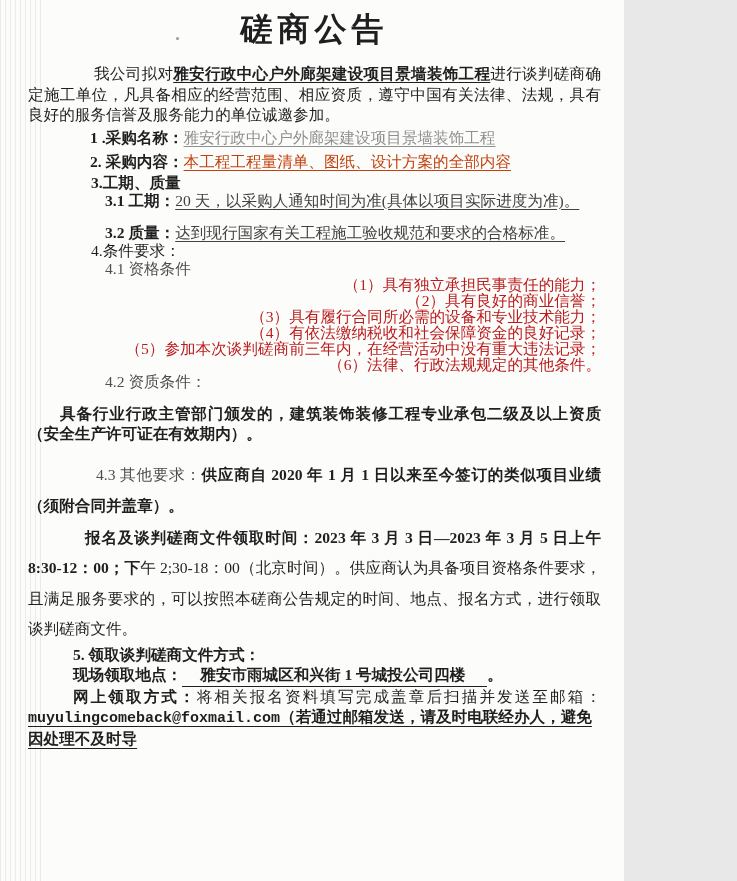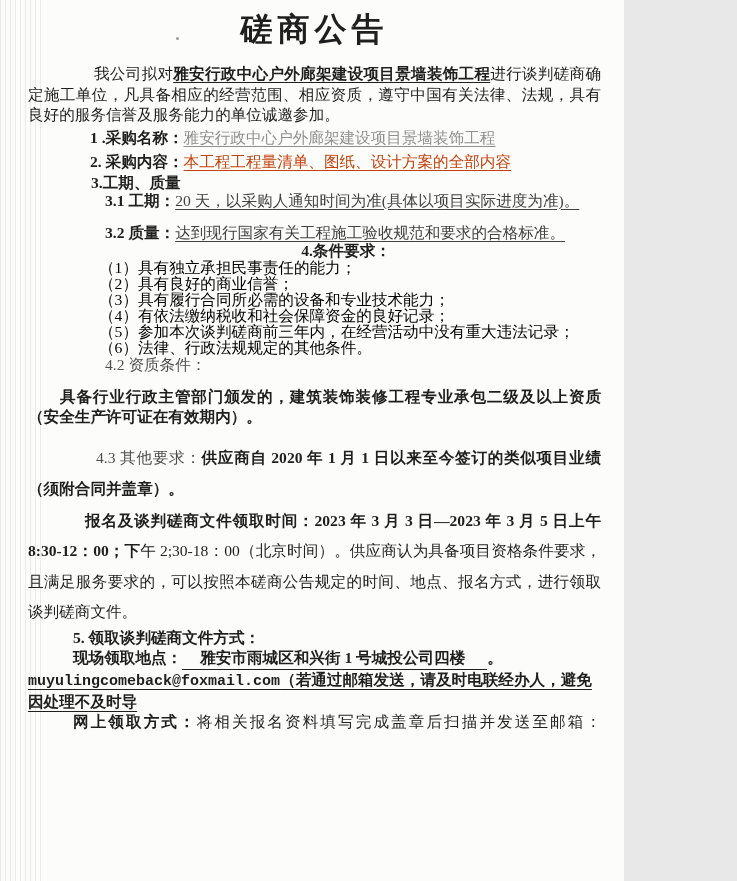--- a/index.html
+++ b/index.html
@@ -35,23 +35,23 @@
   .b{font-weight:700;}
   .u{text-decoration:underline;text-underline-offset:3px;}
   .intro{margin-top:14px;line-height:20.5px;text-align:justify;text-indent:66px;}
   .item-num{padding-left:62px;line-height:24px;}
   .item1{margin-top:13px;}
   .val1{color:#8f8f8f;}
   .val2{color:#c2410c;}
   .h3x{padding-left:63px;margin-top:12px;font-weight:700;line-height:18px;}
   .sub{padding-left:77px;margin-top:13px;line-height:18px;}
   .sub .val{color:#424242;text-align:right;}
-  .h4x{padding-left:63px;margin-top:14px;font-weight:700;line-height:18px;text-align:center;}
+  .h4x{padding-left:63px;margin-top:14px;font-weight:400;line-height:18px;}
   .s41{padding-left:77px;margin-top:19px;color:#4e4e4e;line-height:17px;}
-  .qual{padding-left:71px;margin-top:15px;line-height:16px;color:#000000;}
+  .qual{padding-left:71px;margin-top:15px;line-height:16px;color:#b91c1c;text-align:right;}
   .s42{padding-left:77px;margin-top:16px;color:#4e4e4e;line-height:17px;}
   .s42body{margin-top:14px;line-height:20.5px;text-indent:32px;font-weight:700;text-align:justify;}
   .s43{margin-top:14px;line-height:31px;text-indent:68px;text-align:justify;}
   .s43 .lbl{color:#4e4e4e;margin-top:22px;}
   .reg{margin-top:2px;line-height:30.5px;text-indent:57px;text-align:justify;}
   .h5x{padding-left:45px;margin-top:1px;font-weight:700;line-height:20px;}
   .onsite{padding-left:45px;margin-top:12px;font-weight:700;line-height:20px;}
   .fill-underline{
     display:inline-block;
     border-bottom:1.5px solid #1f1f1f;
@@ -81,38 +81,39 @@
     <div class="li item-num"><span class="b">2. 采购内容：</span><span class="u val2">本工程工程量清单、图纸、设计方案的全部内容</span></div>
 
     <div class="li h3x">3.工期、质量</div>
 
     <div class="li sub"><span class="b">3.1 工期：</span><span class="u val">20 天，以采购人通知时间为准(具体以项目实际进度为准)。</span></div>
 
     <div class="li sub" style="margin-top:14px;"><span class="b">3.2 质量：</span><span class="u val">达到现行国家有关工程施工验收规范和要求的合格标准。</span></div>
 
     <div class="li h4x">4.条件要求：</div>
 
+    <div class="li s41">4.1 资格条件</div>
 
     <div class="li qual">（1）具有独立承担民事责任的能力；</div>
     <div class="li qual">（2）具有良好的商业信誉；</div>
     <div class="li qual">（3）具有履行合同所必需的设备和专业技术能力；</div>
     <div class="li qual">（4）有依法缴纳税收和社会保障资金的良好记录；</div>
     <div class="li qual">（5）参加本次谈判磋商前三年内，在经营活动中没有重大违法记录；</div>
     <div class="li qual">（6）法律、行政法规规定的其他条件。</div>
 
     <div class="li s42">4.2 资质条件：</div>
 
     <p class="s42body">具备行业行政主管部门颁发的，建筑装饰装修工程专业承包二级及以上资质（安全生产许可证在有效期内）。</p>
 
     <p class="s43"><span class="lbl">4.3 其他要求：</span><span class="b">供应商自 2020 年 1 月 1 日以来至今签订的类似项目业绩（须附合同并盖章）。</span></p>
 
     <p class="reg"><span class="b">报名及谈判磋商文件领取时间：2023 年 3 月 3 日—2023 年 3 月 5 日上午 8:30-12：00；下</span><span>午 2;30-18：00（北京时间）。供应商认为具备项目资格条件要求，且满足服务要求的，可以按照本磋商公告规定的时间、地点、报名方式，进行领取谈判磋商文件。</span></p>
 
     <div class="li h5x">5. 领取谈判磋商文件方式：</div>
 
     <div class="li onsite"><span>现场领取地点：</span><span class="fill-underline">雅安市雨城区和兴街 1 号城投公司四楼</span><span>。</span></div>
 
+    <div class="li online"><span class="b">网上领取方式：</span><span>将相关报名资料填写完成盖章后扫描并发送至邮箱：</span></div>
+
     <div class="li email-line"><span class="u mono">muyulingcomeback@foxmail.com</span><span class="u">（若通过邮箱发送，请及时电联经办人，避免因处理不及时导</span></div>
-
-    <div class="li online"><span class="b">网上领取方式：</span><span>将相关报名资料填写完成盖章后扫描并发送至邮箱：</span></div>
 
   </div>
 </div>
 
 </body></html>

